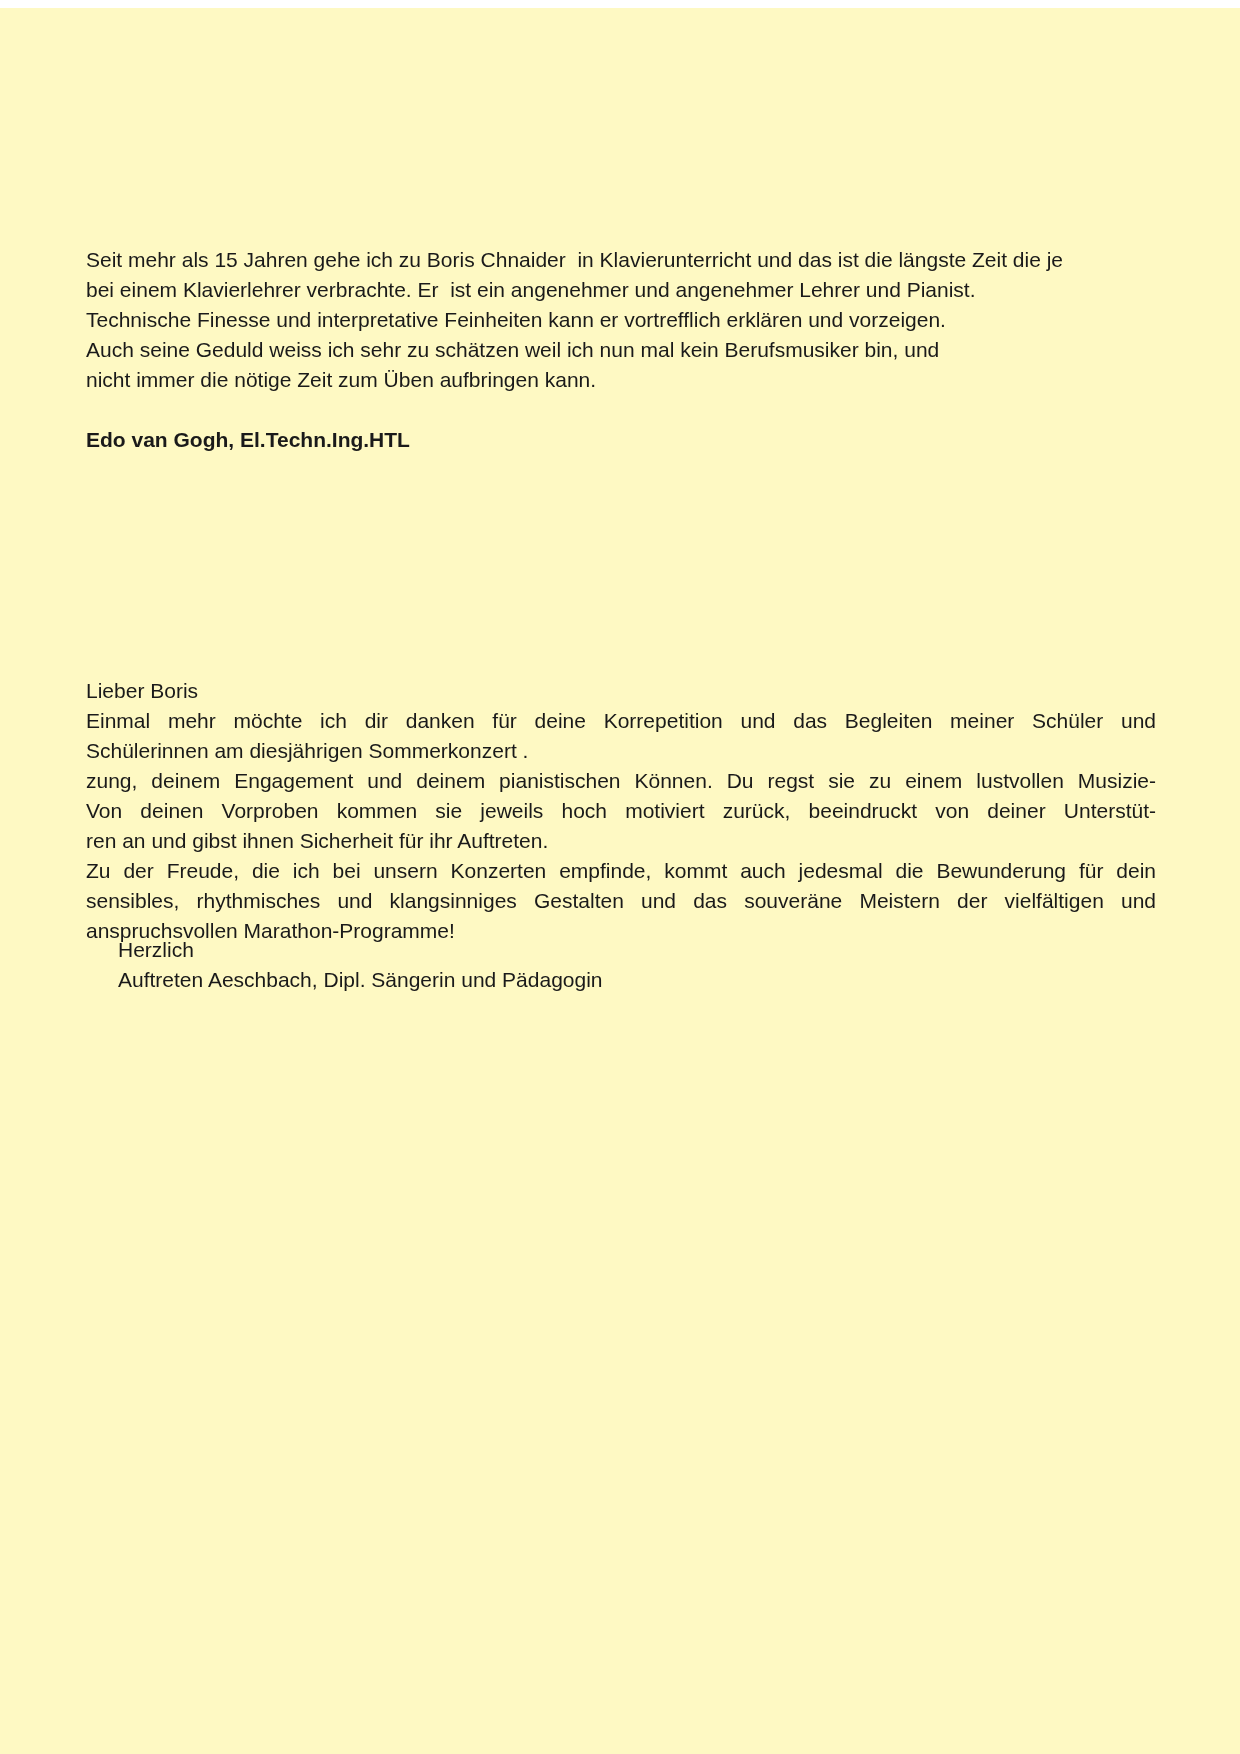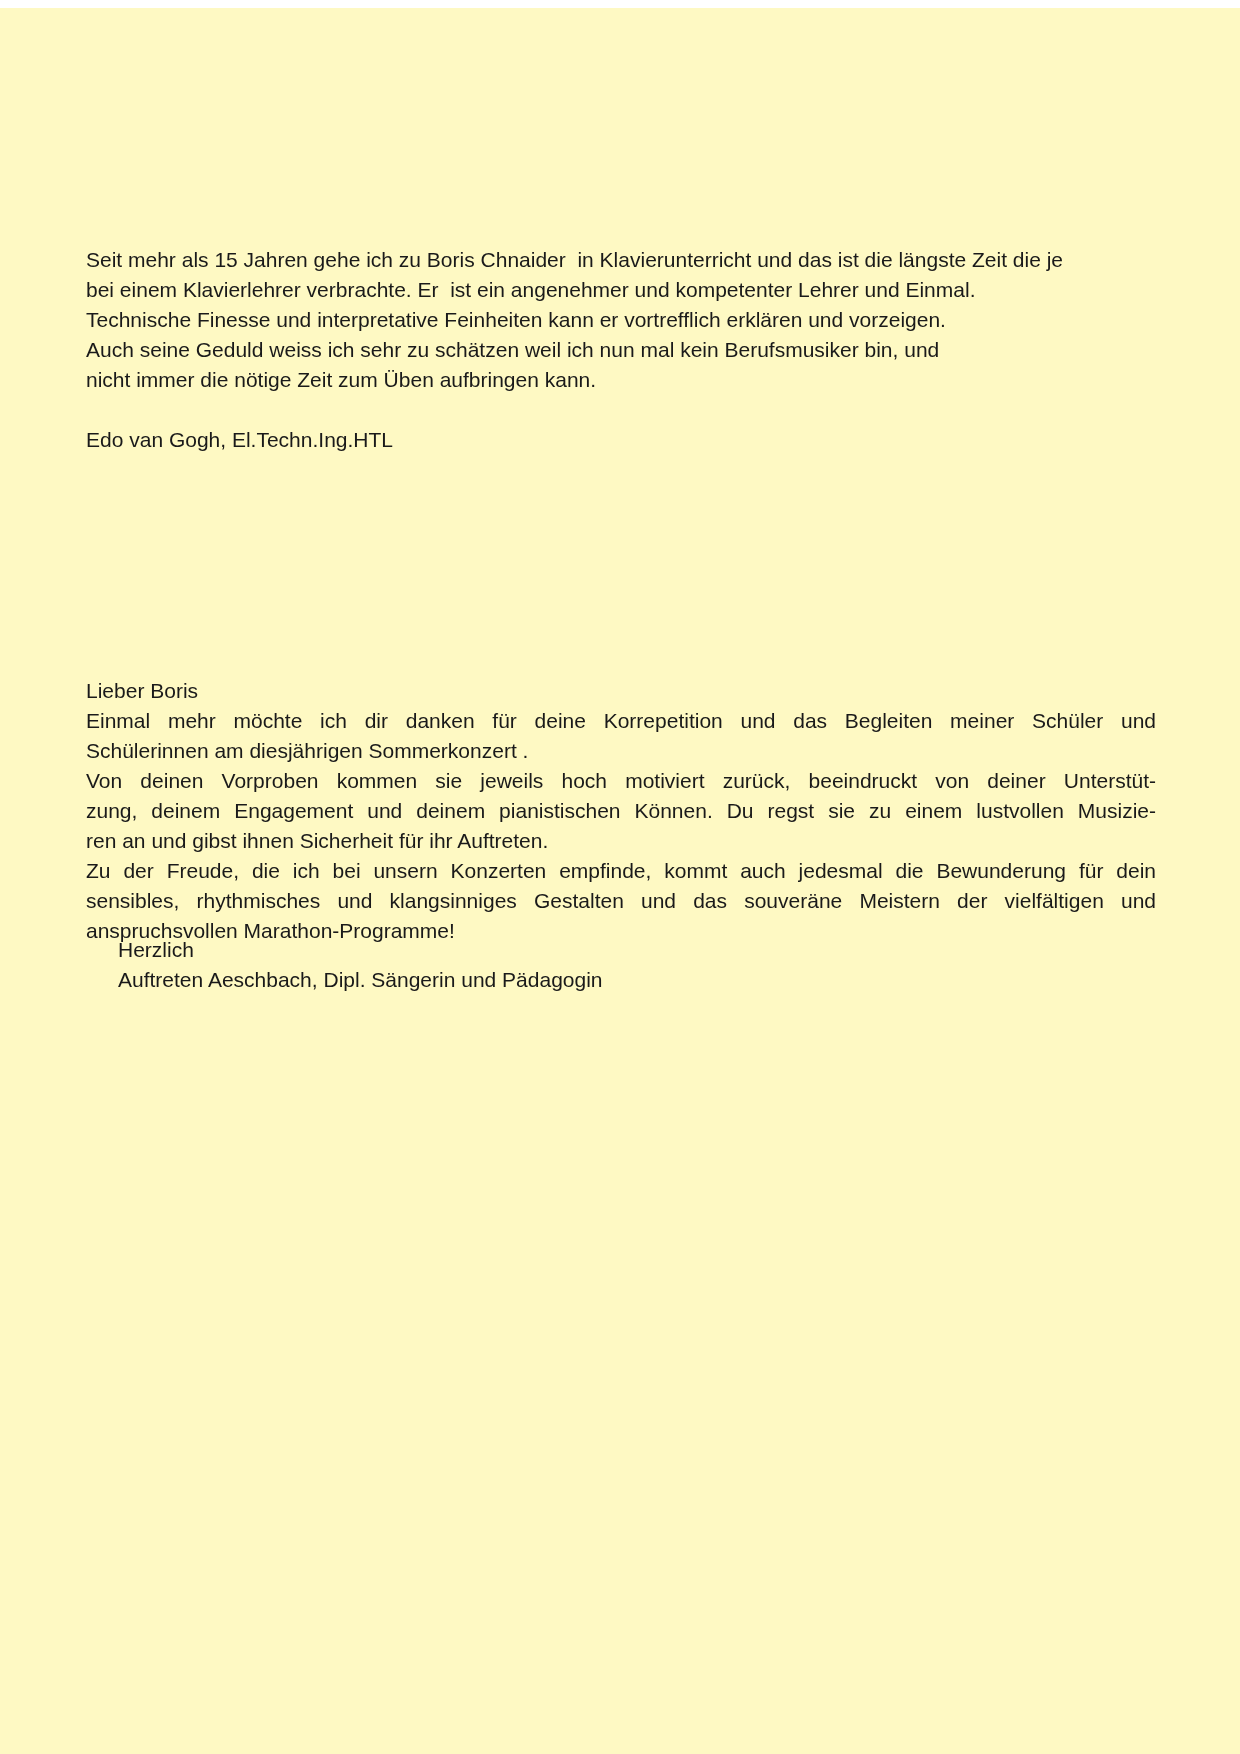--- a/index.html
+++ b/index.html
@@ -33,47 +33,47 @@
       display: block;
       white-space: pre;
     }
     .justify {
       display: block;
       text-align: justify;
       text-align-last: justify;
       white-space: normal;
     }
     #letter1 { top: 237px; }
-    #signature1 { top: 417px; }
+    #signature1 { top: 417px; font-weight: bold; }
     #letter2 { top: 628px; margin-top: 40px; }
     #closing2 { top: 927px; margin-left: 32px; }
   </style>
 </head>
 <body>
 
 <div class="page">
 
   <div class="block" id="letter1">
     <span class="line">Seit mehr als 15 Jahren gehe ich zu Boris Chnaider  in Klavierunterricht und das ist die längste Zeit die je</span>
-    <span class="line">bei einem Klavierlehrer verbrachte. Er  ist ein angenehmer und kompetenter Lehrer und Einmal.</span>
+    <span class="line">bei einem Klavierlehrer verbrachte. Er  ist ein angenehmer und angenehmer Lehrer und Pianist.</span>
     <span class="line">Technische Finesse und interpretative Feinheiten kann er vortrefflich erklären und vorzeigen.</span>
     <span class="line">Auch seine Geduld weiss ich sehr zu schätzen weil ich nun mal kein Berufsmusiker bin, und</span>
     <span class="line">nicht immer die nötige Zeit zum Üben aufbringen kann.</span>
   </div>
 
   <div class="block" id="signature1">
     <span class="line">Edo van Gogh, El.Techn.Ing.HTL</span>
   </div>
 
   <div class="block" id="letter2">
     <span class="line">Lieber Boris</span>
     <span class="justify">Einmal mehr möchte ich dir danken für deine Korrepetition und das Begleiten meiner Schüler und</span>
     <span class="line">Schülerinnen am diesjährigen Sommerkonzert .</span>
+    <span class="justify">zung, deinem Engagement und deinem pianistischen Können. Du regst sie zu einem lustvollen Musizie-</span>
     <span class="justify">Von deinen Vorproben kommen sie jeweils hoch motiviert  zurück,  beeindruckt von deiner Unterstüt-</span>
-    <span class="justify">zung, deinem Engagement und deinem pianistischen Können. Du regst sie zu einem lustvollen Musizie-</span>
     <span class="line">ren an und gibst ihnen Sicherheit für ihr Auftreten.</span>
     <span class="justify">Zu der Freude, die ich bei unsern Konzerten empfinde, kommt auch jedesmal die Bewunderung für dein</span>
     <span class="justify">sensibles, rhythmisches und klangsinniges Gestalten und das souveräne Meistern der vielfältigen und</span>
     <span class="line">anspruchsvollen Marathon-Programme!</span>
   </div>
 
   <div class="block" id="closing2">
     <span class="line">Herzlich</span>
     <span class="line">Auftreten Aeschbach, Dipl. Sängerin und Pädagogin</span>
   </div>

